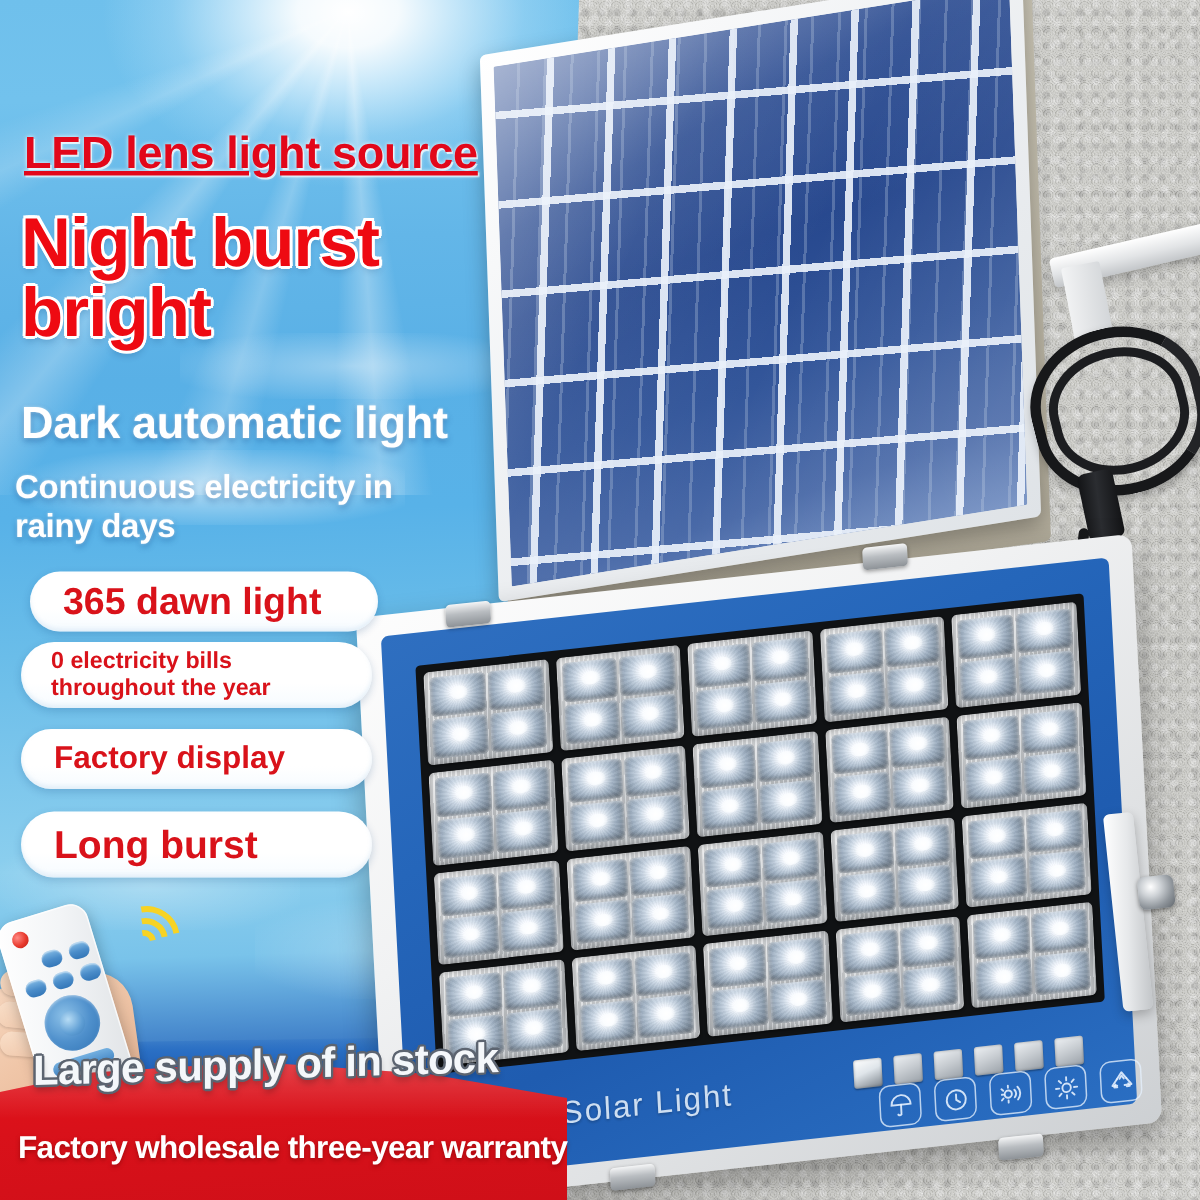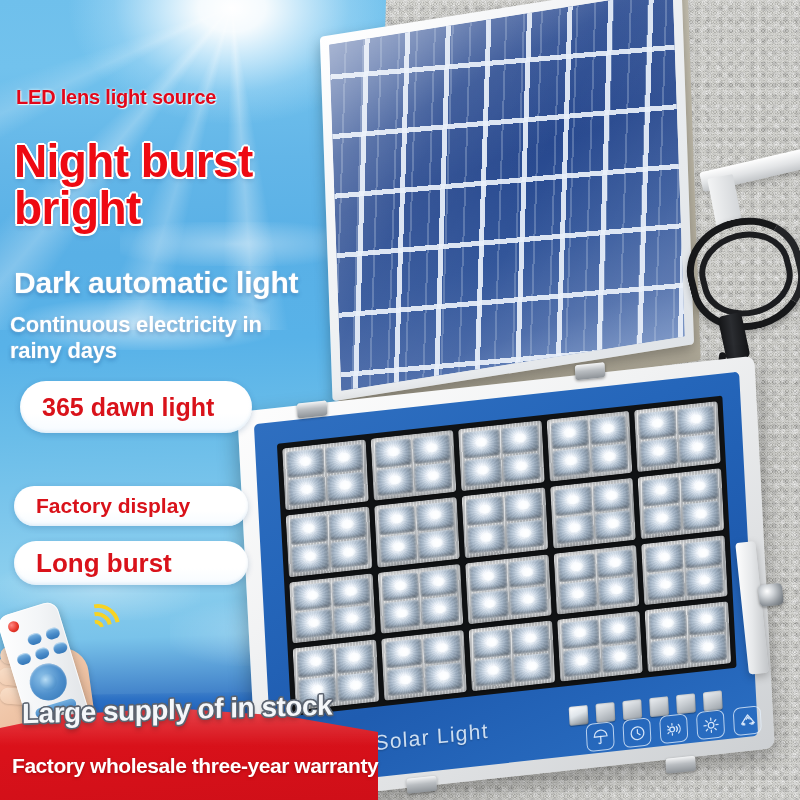--- a/index.html
+++ b/index.html
@@ -95,23 +95,24 @@
     background:linear-gradient(180deg, rgba(255,255,255,.22) 0%, rgba(255,255,255,0) 100%);
     clip-path: polygon(0 22px, 62px 9px, 170px 2px, 286px 10px, 378px 26px, 378px 40px, 0 40px);
     pointer-events:none;
   }
 
   
   .txt { position:absolute; white-space:pre-line; }
 
   .h-led {
     left:16px; top:86px;
-    font-size:20px; font-weight:bold; color:#e2071a;
+    font-size:30px; font-weight:bold; color:#e2071a;
     letter-spacing:-.2px;
     text-shadow: 0 0 3px rgba(255,255,255,.85), 1px 1px 0 rgba(255,255,255,.7);
+    text-decoration: underline;
   }
   .h-night {
     left:14px; top:138px;
     font-size:46px; font-weight:bold; color:#ee0a12; line-height:1.02;
     letter-spacing:-.6px;
     text-shadow:
       2px 0 0 #fff, -2px 0 0 #fff, 0 2px 0 #fff, 0 -2px 0 #fff,
       1.5px 1.5px 0 #fff, -1.5px 1.5px 0 #fff, 1.5px -1.5px 0 #fff, -1.5px -1.5px 0 #fff,
       0 3px 5px rgba(0,40,90,.22);
   }
@@ -130,21 +131,21 @@
 
   
   .pill {
     position:absolute;
     background:linear-gradient(180deg,#ffffff 0%,#ffffff 62%,#f6fbff 100%);
     border-radius:999px;
     display:flex; align-items:center;
     color:#d9121a; font-weight:bold;
     box-shadow: 0 2px 6px rgba(10,60,120,.20), inset 0 -2px 3px rgba(190,215,235,.35);
   }
-  .pill-365  { left:20px; top:381px; width:232px; height:52px; padding-left:22px; font-size:25px; }
+  .pill-365  { left:20px; top:381px; width:232px; height:40px; padding-left:22px; font-size:25px; }
   .pill-bill { left:14px; top:428px; width:234px; height:44px; padding-left:20px; font-size:15.5px; line-height:1.18; }
   .pill-chg  { left:14px; top:486px; width:234px; height:40px; padding-left:22px; font-size:21px; }
   .pill-life { left:14px; top:541px; width:234px; height:44px; padding-left:22px; font-size:26px; }
   .pill span { display:block; white-space:pre-line; }
 
   
   .t-large {
     left:22px; top:694px;
     font-size:28px; font-weight:bold; color:#f4f7fa;
     letter-spacing:-.5px;
@@ -666,20 +667,24 @@
   <div class="txt h-led">LED lens light source</div>
   <div class="txt h-night">Night burst
 bright</div>
   <div class="txt h-cont">Continuous electricity in
 rainy days</div>
   <div class="txt h-dark">Dark automatic light</div>
 
   <div class="pill pill-365">
     <span>365 dawn light</span>
   </div>
+  <div class="pill pill-bill">
+    <span>0 electricity bills
+throughout the year</span>
+  </div>
   <div class="pill pill-chg">
     <span>Factory display</span>
   </div>
   <div class="pill pill-life">
     <span>Long burst</span>
   </div>
 
   <div class="remote-wrap">
     <div class="hand"></div>
     <div class="finger f1"></div>

